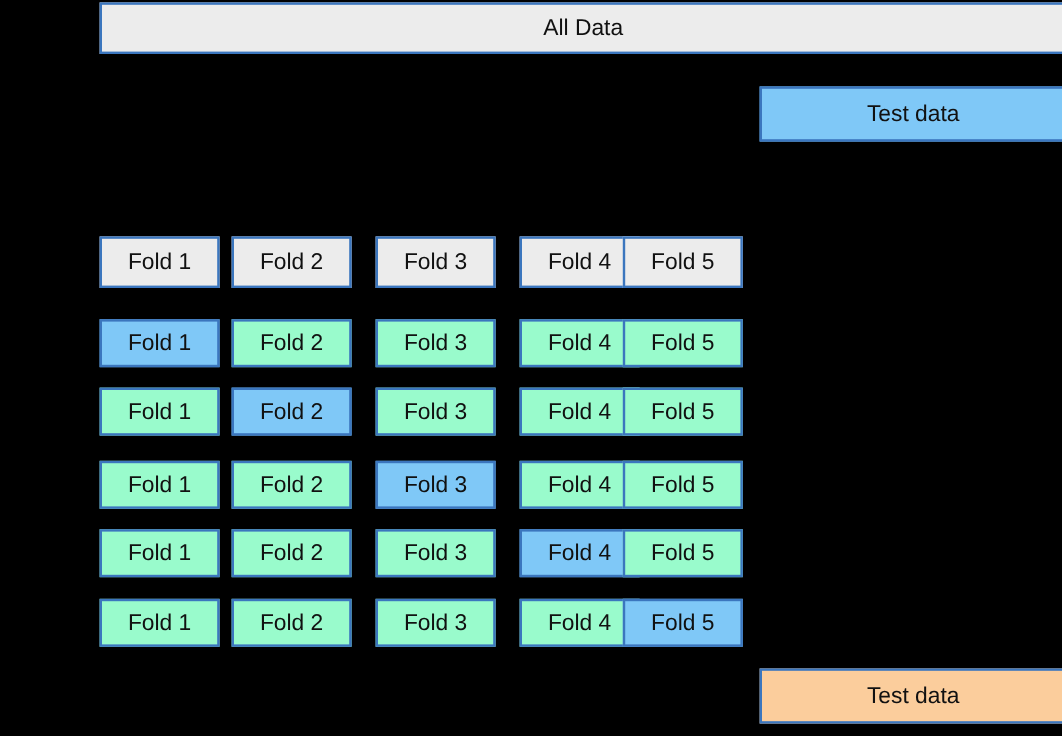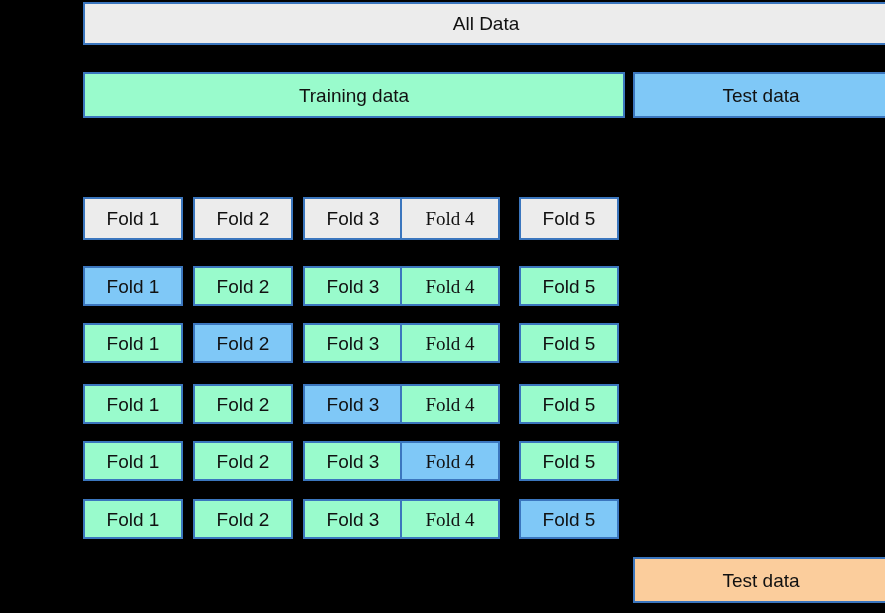--- a/index.html
+++ b/index.html
@@ -35,32 +35,31 @@
   .row-header { top: 197px; height: 43px; }
   .row-s1 { top: 266px; height: 40px; }
   .row-s2 { top: 323px; height: 40px; }
   .row-s3 { top: 384px; height: 40px; }
   .row-s4 { top: 441px; height: 40px; }
   .row-s5 { top: 499px; height: 40px; }
 
   .cell { top: 0; height: 100%; width: 100px; }
   .c0 { left: 83px; }
   .c1 { left: 193px; }
-  .c2 { left: 303px; }
-  .c3 { left: 400px; font-family: Liberation Serif, serif; }
+  .c2 { left: 313px; }
+  .c3 { left: 433px; }
   .c4 { left: 519px; }
 </style>
 </head>
 <body style="background-color: rgb(0, 0, 0);">
 
 <div class="stage">
 
   <div class="bar all-data" style="background-color: rgb(236, 236, 236);">All Data</div>
 
-  <div class="bar training" style="background-color: rgb(153, 251, 204);">Training data</div>
 
   <div class="bar test-top" style="background-color: rgb(127, 200, 247);">Test data</div>
 
   <div class="row row-header">
     <div class="cell c0" style="background-color: rgb(236, 236, 236);">Fold 1</div>
     <div class="cell c1" style="background-color: rgb(236, 236, 236);">Fold 2</div>
     <div class="cell c2" style="background-color: rgb(236, 236, 236);">Fold 3</div>
     <div class="cell c3" style="background-color: rgb(236, 236, 236);">Fold 4</div>
     <div class="cell c4" style="background-color: rgb(236, 236, 236);">Fold 5</div>
   </div>

